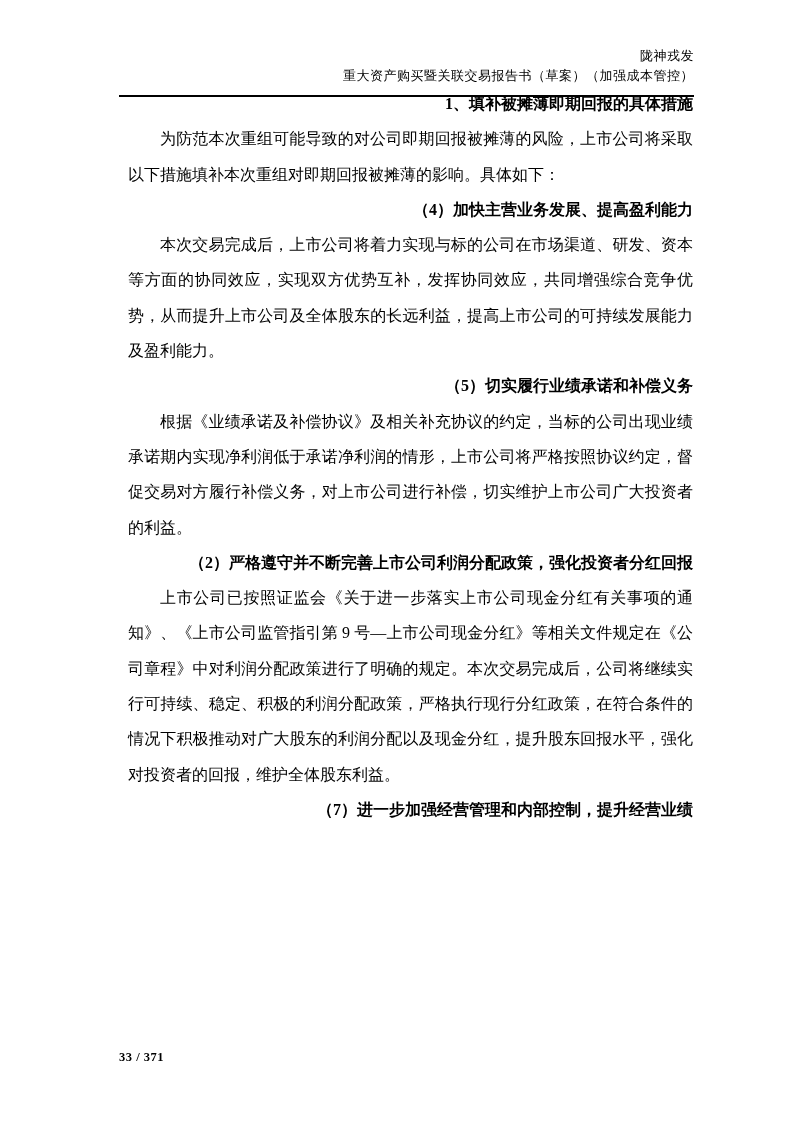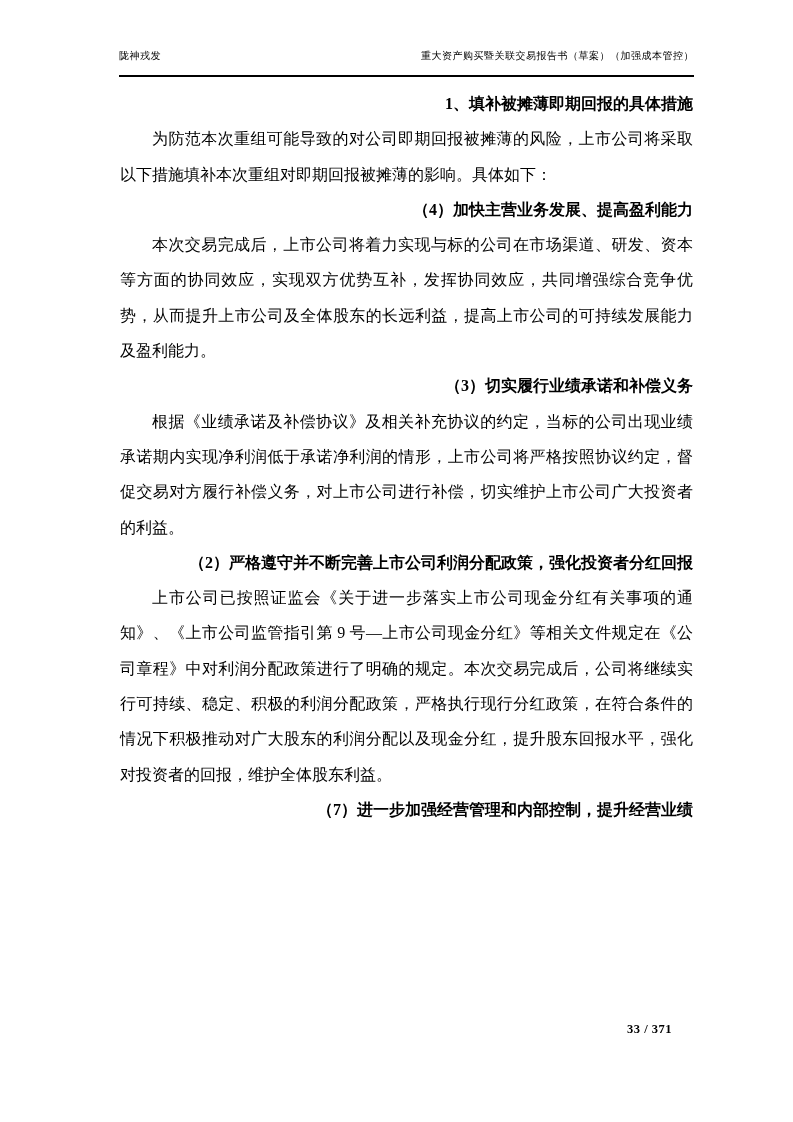--- a/index.html
+++ b/index.html
@@ -22,75 +22,75 @@
   }
   
   .page-header {
     position: absolute;
     left: 119px;
     width: 575px;
     top: 46px;
     display: flex;
     justify-content: space-between;
     align-items: flex-end;
-    font-size: 10px;
+    font-size: 13px;
     line-height: 20px;
     padding-bottom: 9px;
     border-bottom: 2px solid #000000;
     letter-spacing: 0.5px;
+    flex-direction: column;
   }
   .page-header .left-text { white-space: nowrap; }
   .page-header .right-text { white-space: nowrap; }
   
   .doc-body {
     position: absolute;
     left: 120px;
     width: 573px;
     top: 86px;
     font-size: 16px;
     line-height: 35.3px;
   }
   .doc-body p {
     margin: 0;
     text-indent: 2em;
     text-align: justify;
   }
-  .doc-body p.para { text-justify: inter-character; }
+  .doc-body p.para { text-justify: inter-character; margin-left: 8px; }
   .doc-body p.heading {
     font-weight: bold;
     text-align: right;
   }
   
   .page-footer {
     position: absolute;
-    top: 1022px;
+    top: 1050px;
     left: 119px;
     width: 553px;
-    text-align: right;
     font-size: 12.5px;
     font-weight: bold;
     letter-spacing: 0.5px;
   }
 </style>
 </head>
 <body>
 
 <div class="page">
 
   <div class="page-header">
     <span class="left-text">陇神戎发</span>
     <span class="right-text">重大资产购买暨关联交易报告书（草案）（加强成本管控）</span>
   </div>
 
   <div class="doc-body">
     <p class="heading">1、填补被摊薄即期回报的具体措施</p>
     <p class="para">为防范本次重组可能导致的对公司即期回报被摊薄的风险，上市公司将采取以下措施填补本次重组对即期回报被摊薄的影响。具体如下：</p>
     <p class="heading">（4）加快主营业务发展、提高盈利能力</p>
     <p class="para">本次交易完成后，上市公司将着力实现与标的公司在市场渠道、研发、资本等方面的协同效应，实现双方优势互补，发挥协同效应，共同增强综合竞争优势，从而提升上市公司及全体股东的长远利益，提高上市公司的可持续发展能力及盈利能力。</p>
-    <p class="heading">（3）切实履行业绩承诺和补偿义务</p>
+    <p class="heading">（5）切实履行业绩承诺和补偿义务</p>
     <p class="para">根据《业绩承诺及补偿协议》及相关补充协议的约定，当标的公司出现业绩承诺期内实现净利润低于承诺净利润的情形，上市公司将严格按照协议约定，督促交易对方履行补偿义务，对上市公司进行补偿，切实维护上市公司广大投资者的利益。</p>
     <p class="heading">（2）严格遵守并不断完善上市公司利润分配政策，强化投资者分红回报</p>
     <p class="para">上市公司已按照证监会《关于进一步落实上市公司现金分红有关事项的通知》、《上市公司监管指引第 9 号—上市公司现金分红》等相关文件规定在《公司章程》中对利润分配政策进行了明确的规定。本次交易完成后，公司将继续实行可持续、稳定、积极的利润分配政策，严格执行现行分红政策，在符合条件的情况下积极推动对广大股东的利润分配以及现金分红，提升股东回报水平，强化对投资者的回报，维护全体股东利益。</p>
     <p class="heading">（7）进一步加强经营管理和内部控制，提升经营业绩</p>
   </div>
 
   <div class="page-footer">
     <span>33 / 371</span>
   </div>
 

